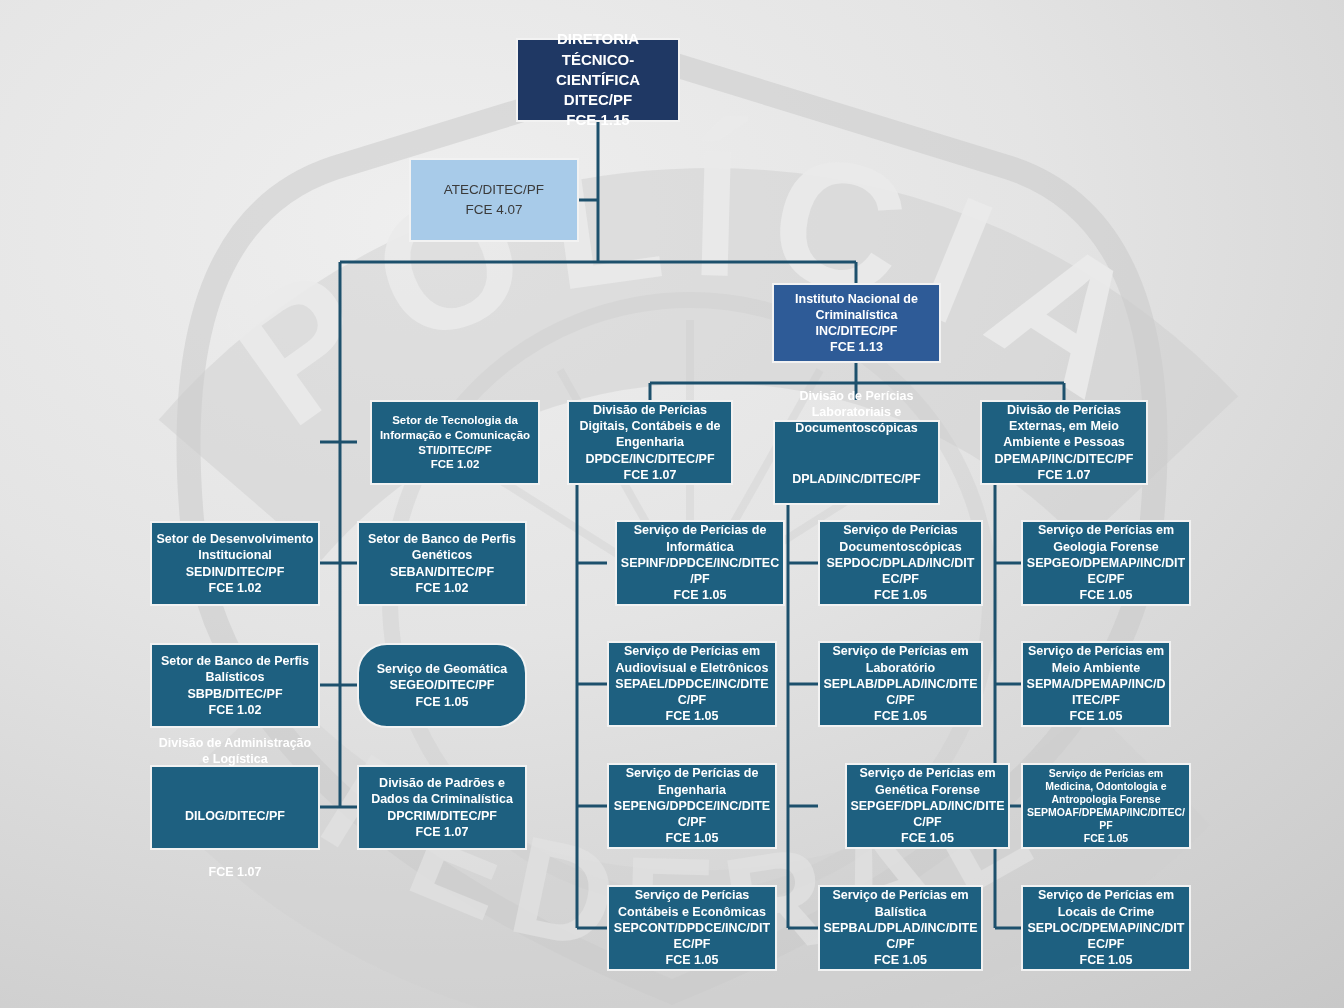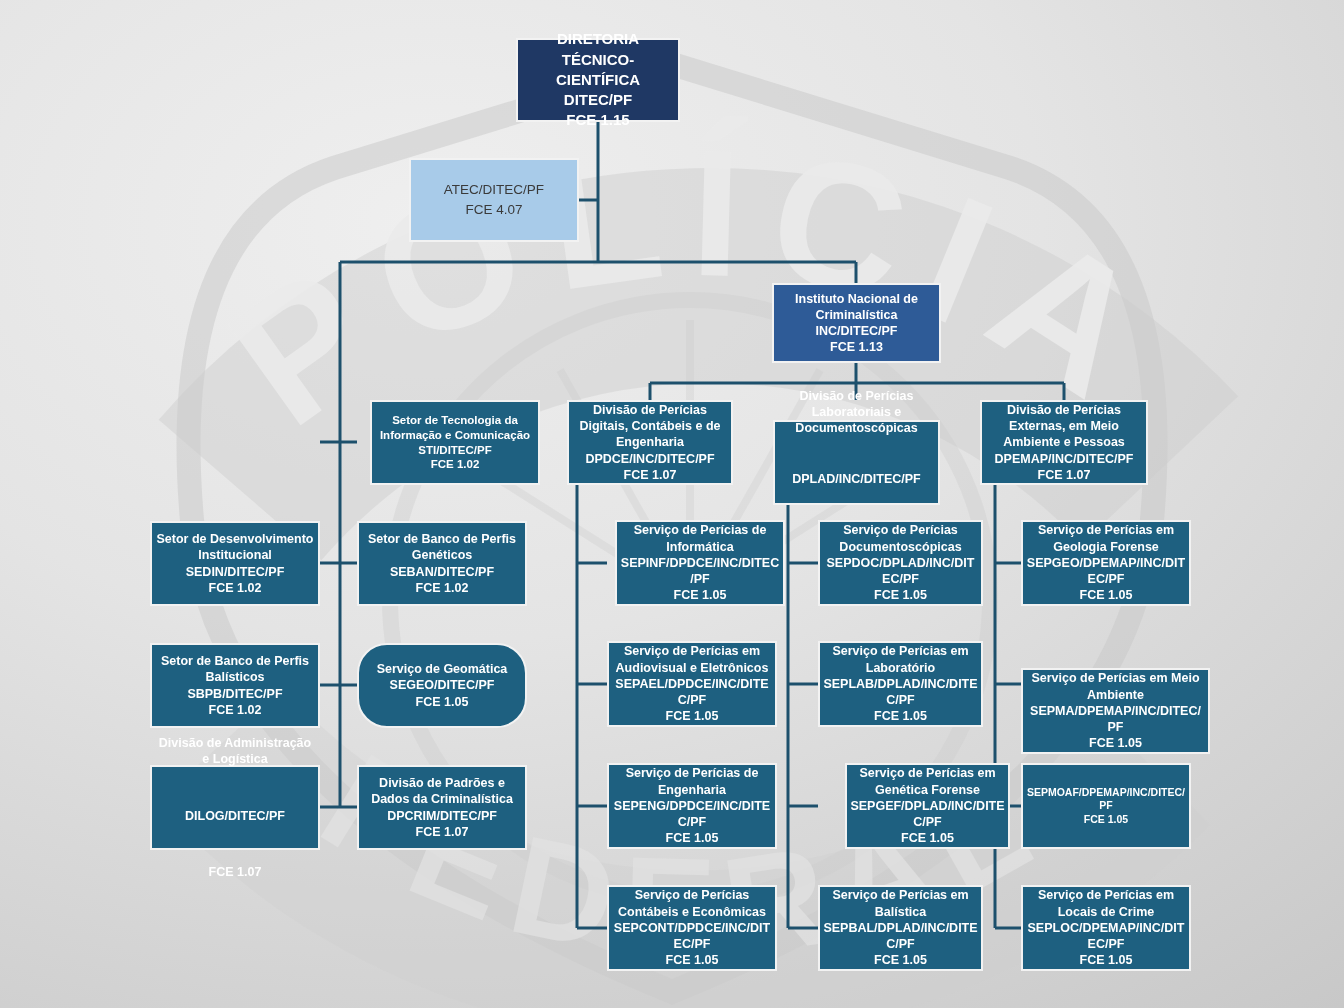--- a/index.html
+++ b/index.html
@@ -208,26 +208,27 @@
     <span>Serviço de Perícias em Balística</span>
     <span>SEPBAL/DPLAD/INC/DITEC/PF</span>
     <span>FCE 1.05</span>
   </div>
 
   <div class="node teal" style="left:1021px;top:520px;width:170px;height:86px;">
     <span>Serviço de Perícias em Geologia Forense</span>
     <span>SEPGEO/DPEMAP/INC/DITEC/PF</span>
     <span>FCE 1.05</span>
   </div>
-  <div class="node teal" style="left:1021px;top:641px;width:189px;height:86px;margin-top:27px;">
+  <div class="node teal" style="left:1021px;top:641px;width:150px;height:86px;">
     <span>Serviço de Perícias em Meio Ambiente</span>
     <span>SEPMA/DPEMAP/INC/DITEC/PF</span>
     <span>FCE 1.05</span>
   </div>
   <div class="node teal fs-xsmall" style="left:1021px;top:763px;width:170px;height:86px;">
+    <span>Serviço de Perícias em Medicina, Odontologia e Antropologia Forense</span>
     <span>SEPMOAF/DPEMAP/INC/DITEC/PF</span>
     <span>FCE 1.05</span>
   </div>
   <div class="node teal" style="left:1021px;top:885px;width:170px;height:86px;">
     <span>Serviço de Perícias em Locais de Crime</span>
     <span>SEPLOC/DPEMAP/INC/DITEC/PF</span>
     <span>FCE 1.05</span>
   </div>
 
 </div>

